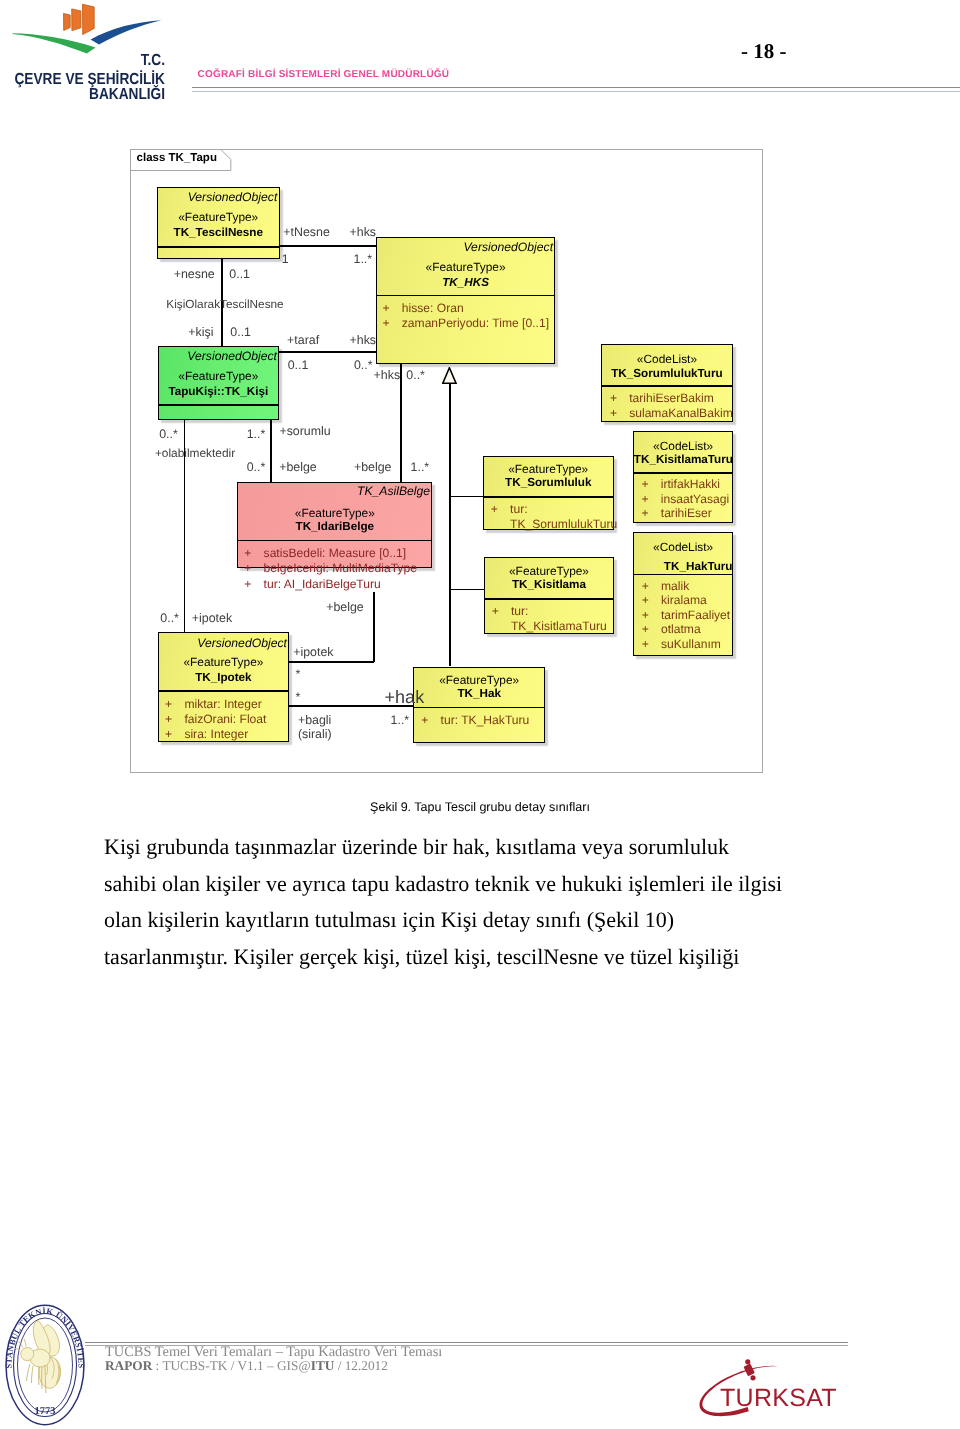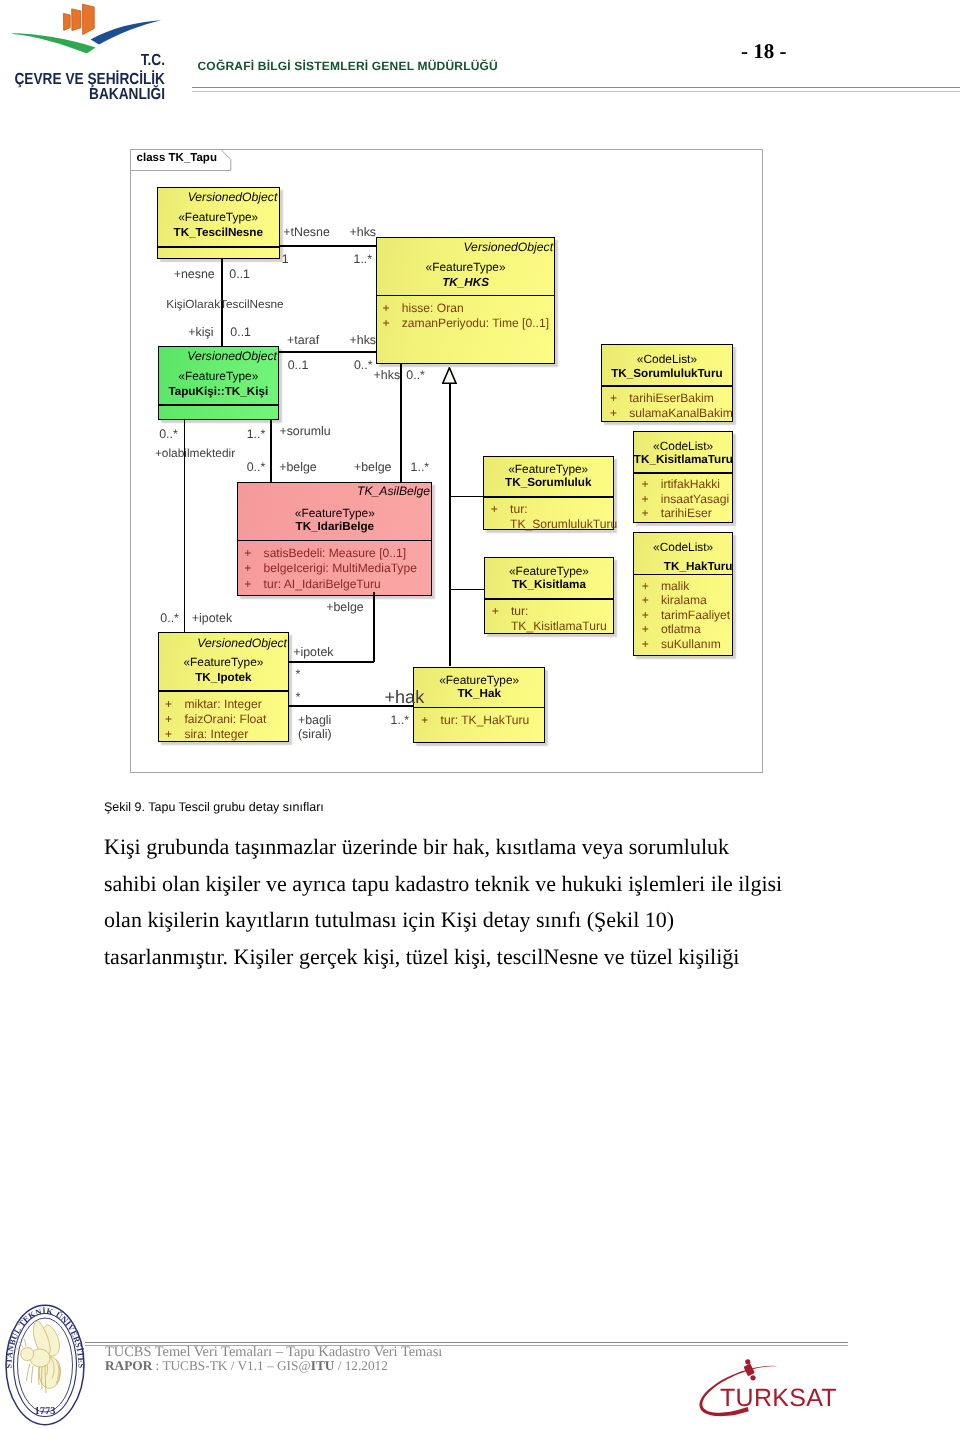--- a/index.html
+++ b/index.html
@@ -1,21 +1,21 @@
 <!DOCTYPE html>
 <html><head>
 <meta charset="utf-8">
 <style>
   html,body{margin:0;padding:0;background:#fff;}
   body{width:960px;height:1429px;font-family:"Liberation Sans",sans-serif;position:relative;overflow:hidden;-webkit-font-smoothing:antialiased;text-rendering:geometricPrecision;}
   .abs{position:absolute;}
 
   
   #header-logo{left:10px;top:8px;width:180px;height:110px;}
-  #dept-title{left:197.5px;top:59px;font-size:12px;font-weight:bold;color:#14532d;letter-spacing:0.2px;white-space:nowrap;}
+  #dept-title{left:197.5px;top:69px;font-size:10px;font-weight:bold;color:#ec4899;letter-spacing:0.2px;white-space:nowrap;}
   #page-number{left:741px;top:39px;font-family:"Liberation Serif",serif;font-size:21px;font-weight:bold;color:#000;white-space:nowrap;}
   #header-rule{left:192px;top:86px;width:768px;height:6px;}
   #header-rule .r1{position:absolute;left:0;top:0.5px;width:100%;height:1.2px;background:#8a8a8a;}
   #header-rule .r2{position:absolute;left:0;top:4.5px;width:100%;height:1px;background:#b9c0cd;}
 
   
   #diagram{left:0;top:0;width:960px;height:800px;}
   .frame{position:absolute;border:1px solid #a6a6a6;}
   .ftab{position:absolute;font-size:11.5px;font-weight:bold;color:#000;}
   .umlbox{position:absolute;border:1.7px solid #000;box-sizing:border-box;box-shadow:2.6px 2.6px 1.2px 0 rgba(0,0,0,0.18);}
@@ -24,21 +24,21 @@
   .umlbox .nm{font-size:11.7px;font-weight:bold;text-align:center;color:#000;line-height:12px;}
   .umlbox .sep{position:absolute;left:0;width:100%;height:1.7px;background:#000;}
   .umlbox .attrs{position:absolute;font-size:12.1px;color:#7a3c10;line-height:15.2px;}
   .umlbox.pinkbox .attrs{color:#8f2626;}
   .umlbox .attrs .pl{position:absolute;left:0;}
   .umlbox .attrs .tx{position:absolute;left:19.3px;white-space:nowrap;}
   .ln{position:absolute;background:#000;}
   .lbl{position:absolute;font-size:11.5px;color:#404040;white-space:nowrap;}
 
   
-  #caption{position:absolute;left:104px;top:800px;width:752px;text-align:left;font-size:12.5px;color:#000;}
+  #caption{position:absolute;left:104px;top:800px;width:752px;text-align:center;font-size:12.5px;color:#000;}
   #bodytext{position:absolute;left:104px;top:829px;width:752px;font-family:"Liberation Serif",serif;font-size:22px;line-height:36.6px;color:#000;text-align:left;}
 
   
   #footer-rule{left:85px;top:1341.5px;width:763px;height:5px;}
   #footer-rule .r1{position:absolute;left:0;top:0;width:100%;height:1.2px;background:#8a8a8a;}
   #footer-rule .r2{position:absolute;left:0;top:3.2px;width:100%;height:1px;background:#a8a8a8;}
   #footer-text{left:105px;top:1344.5px;font-family:"Liberation Serif",serif;font-size:14.4px;color:#8a8a8a;line-height:14.5px;}
   #footer-text b{color:#6e6e6e;}
   #footer-line-2{font-size:13.3px;}
   #itu-logo{left:-1.5px;top:1299.3px;width:96px;height:128px;}
@@ -97,21 +97,21 @@
           <span class="tx">zamanPeriyodu:  Time [0..1]</span>
         </div>
       </div>
     </div>
     <div class="umlbox" style="left: 157.5px; top: 345.5px; width: 121.7px; height: 74px; background: linear-gradient(103deg, rgb(90, 228, 101) 0%, rgb(103, 237, 112) 45%, rgb(115, 245, 124) 100%);">
       <div class="sep" style="top: 57.5px;"></div>
       <div class="base" style="position: absolute; left: 0px; top: 3px; width: 100%;">VersionedObject</div>
       <div class="ster" style="position: absolute; left: 0px; top: 23px; width: 100%;">«FeatureType»</div>
       <div class="nm" style="position: absolute; left: 0px; top: 39px; width: 100%;">TapuKişi::TK_Kişi</div>
     </div>
-    <div class="umlbox pinkbox" style="left: 237.3px; top: 481.8px; width: 195px; height: 114px; background: linear-gradient(103deg, rgb(245, 154, 154) 0%, rgb(248, 160, 160) 50%, rgb(251, 166, 166) 100%);">
+    <div class="umlbox pinkbox" style="left: 237.3px; top: 481.8px; width: 195px; height: 86px; background: linear-gradient(103deg, rgb(245, 154, 154) 0%, rgb(248, 160, 160) 50%, rgb(251, 166, 166) 100%);">
       <div class="sep" style="top: 56.8px;"></div>
       <div class="base" style="position: absolute; left: 0px; top: 2.5px; width: 100%;">TK_AsilBelge</div>
       <div class="ster" style="position: absolute; left: 0px; top: 24px; width: 100%;">«FeatureType»</div>
       <div class="nm" style="position: absolute; left: 0px; top: 38px; width: 100%;">TK_IdariBelge</div>
       <div class="attrs" style="left: 6px; top: 63.5px; right: 0px; line-height: 15.2px;">
         <div style="position: relative; height: 15.2px;">
           <span class="pl">+</span>
           <span class="tx">satisBedeli:  Measure [0..1]</span>
         </div>
         <div style="position: relative; height: 15.2px;">

